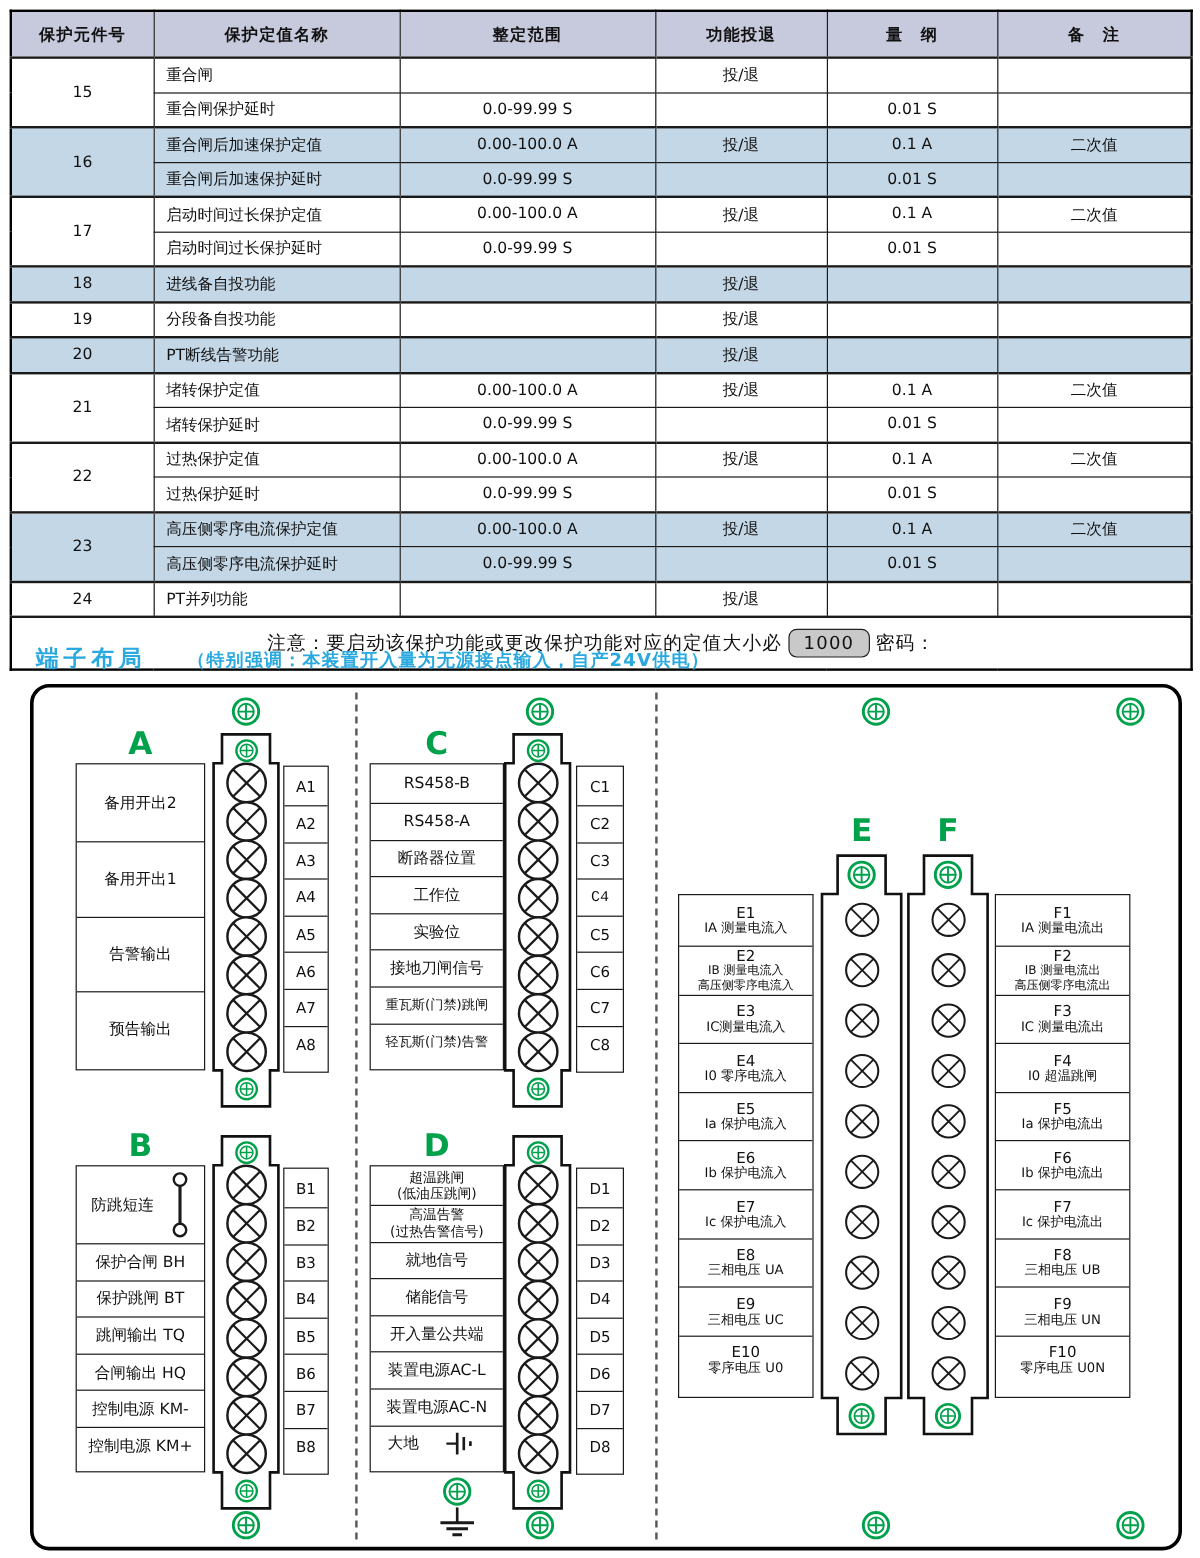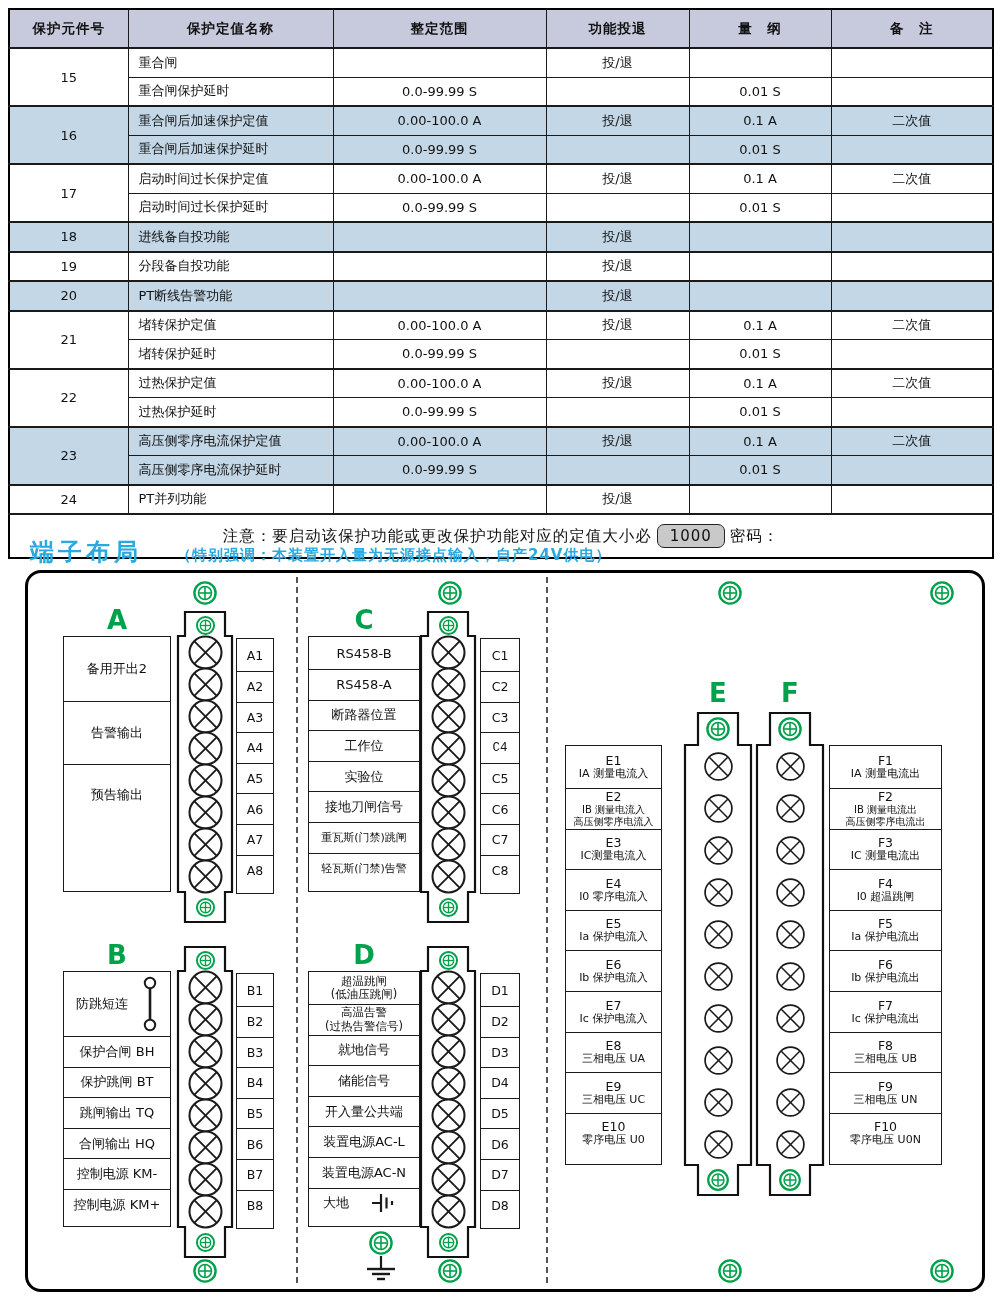--- a/index.html
+++ b/index.html
@@ -14,21 +14,21 @@
   #settings-table th{height:37px;background:var(--header-bg);font-size:13.5px;font-weight:bold;letter-spacing:1px;}
   #settings-table td.c0{text-align:left;padding-left:10px;}
   #settings-table tr.gstart td{border-top-width:2.2px;}
   #settings-table tr.shade td{background:var(--shade-bg);}
   #settings-table td.notecell{height:42px;font-size:15.5px;letter-spacing:1px;}
   .pwbox{display:inline-block;background:var(--pw-bg);border:1.5px solid #222;border-radius:7px;
     padding:1px 12px;margin:0 5px;font-size:15px;line-height:20px;}
 
   
   #layout-title{position:absolute;left:30px;top:536px;white-space:nowrap;}
-  #layout-title .head{color:var(--cyan);font-size:24px;font-weight:bold;letter-spacing:4px;}
+  #layout-title .head{color:var(--cyan);font-size:19px;font-weight:bold;letter-spacing:4px;}
   #layout-title .sub{color:var(--cyan);font-size:15px;font-weight:bold;margin-left:34px;letter-spacing:1px;}
 
   
   #panel{position:absolute;left:25px;top:570px;width:954px;height:716px;border:3px solid #000;
     border-radius:16px;background:#fff;}
   #panel-inner{position:absolute;inset:0;}
   .vdash{position:absolute;top:4px;height:706px;border-left:2px dashed #555;}
   .letter{position:absolute;color:var(--green);font-size:26px;font-weight:bold;text-align:center;line-height:28px;}
   .stack{position:absolute;border:1.8px solid #1a1a1a;background:#fff;box-sizing:border-box;}
   .scell{position:relative;box-sizing:border-box;display:flex;flex-direction:column;
@@ -250,20 +250,23 @@
           <circle cx="14" cy="14" r="7" fill="none" stroke="#00A14B" stroke-width="1.7"></circle>
           <line x1="14" y1="7.6" x2="14" y2="20.4" stroke="#00A14B" stroke-width="1.7"></line>
           <line x1="7.6" y1="14" x2="20.4" y2="14" stroke="#00A14B" stroke-width="1.7"></line>
         </svg>
         <div class="letter" style="left: 49px; top: 33px; width: 80px;">A</div>
         <div class="stack" style="left: 35px; top: 63px; width: 108px; height: 256px;">
           <div class="scell first" style="height: 64px;">
             <div class="t">备用开出2</div>
           </div>
           <div class="scell" style="height: 62.6px;">
+            <div class="t">备用开出1</div>
+          </div>
+          <div class="scell" style="height: 62.6px;">
             <div class="t">告警输出</div>
           </div>
           <div class="scell" style="height: 62.6px;">
             <div class="t">预告输出</div>
           </div>
         </div>
         <svg width="58" height="314" viewBox="0 0 58 314" style="position: absolute; left: 148px; top: 37px; display: block;">
           <polygon points="9,2 49,2 49,26 56,26 56,282 49,282 49,312 9,312 9,282 2,282 2,26 9,26" fill="#fff" stroke="#111" stroke-width="2.2"></polygon>
         </svg>
         <svg width="21" height="21" viewBox="0 0 28 28" style="position: absolute; display: block; left: 166.5px; top: 41.5px;">
@@ -685,21 +688,21 @@
         <svg width="31" height="31" viewBox="0 0 40 40" style="position: absolute; display: block; left: 674.5px; top: 513.5px;">
           <circle cx="20" cy="20" r="17.3" fill="#fff" stroke="#1a1a1a" stroke-width="2.2"></circle>
           <line x1="7.8" y1="7.8" x2="32.2" y2="32.2" stroke="#1a1a1a" stroke-width="2"></line>
           <line x1="32.2" y1="7.8" x2="7.8" y2="32.2" stroke="#1a1a1a" stroke-width="2"></line>
         </svg>
         <svg width="31" height="31" viewBox="0 0 40 40" style="position: absolute; display: block; left: 674.5px; top: 555.5px;">
           <circle cx="20" cy="20" r="17.3" fill="#fff" stroke="#1a1a1a" stroke-width="2.2"></circle>
           <line x1="7.8" y1="7.8" x2="32.2" y2="32.2" stroke="#1a1a1a" stroke-width="2"></line>
           <line x1="32.2" y1="7.8" x2="7.8" y2="32.2" stroke="#1a1a1a" stroke-width="2"></line>
         </svg>
-        <div class="stack" style="left: 537px; top: 172px; width: 97px; height: 420px;">
+        <div class="stack" style="left: 537px; top: 172px; width: 113px; height: 420px;">
           <div class="scell first" style="height: 42px;">
             <div class="efcode">E1</div>
             <div class="efln">IA 测量电流入</div>
           </div>
           <div class="scell" style="height: 40.6px;">
             <div class="efcode">E2</div>
             <div class="efln tiny">IB 测量电流入</div>
             <div class="efln tiny">高压侧零序电流入</div>
           </div>
           <div class="scell" style="height: 40.6px;">

